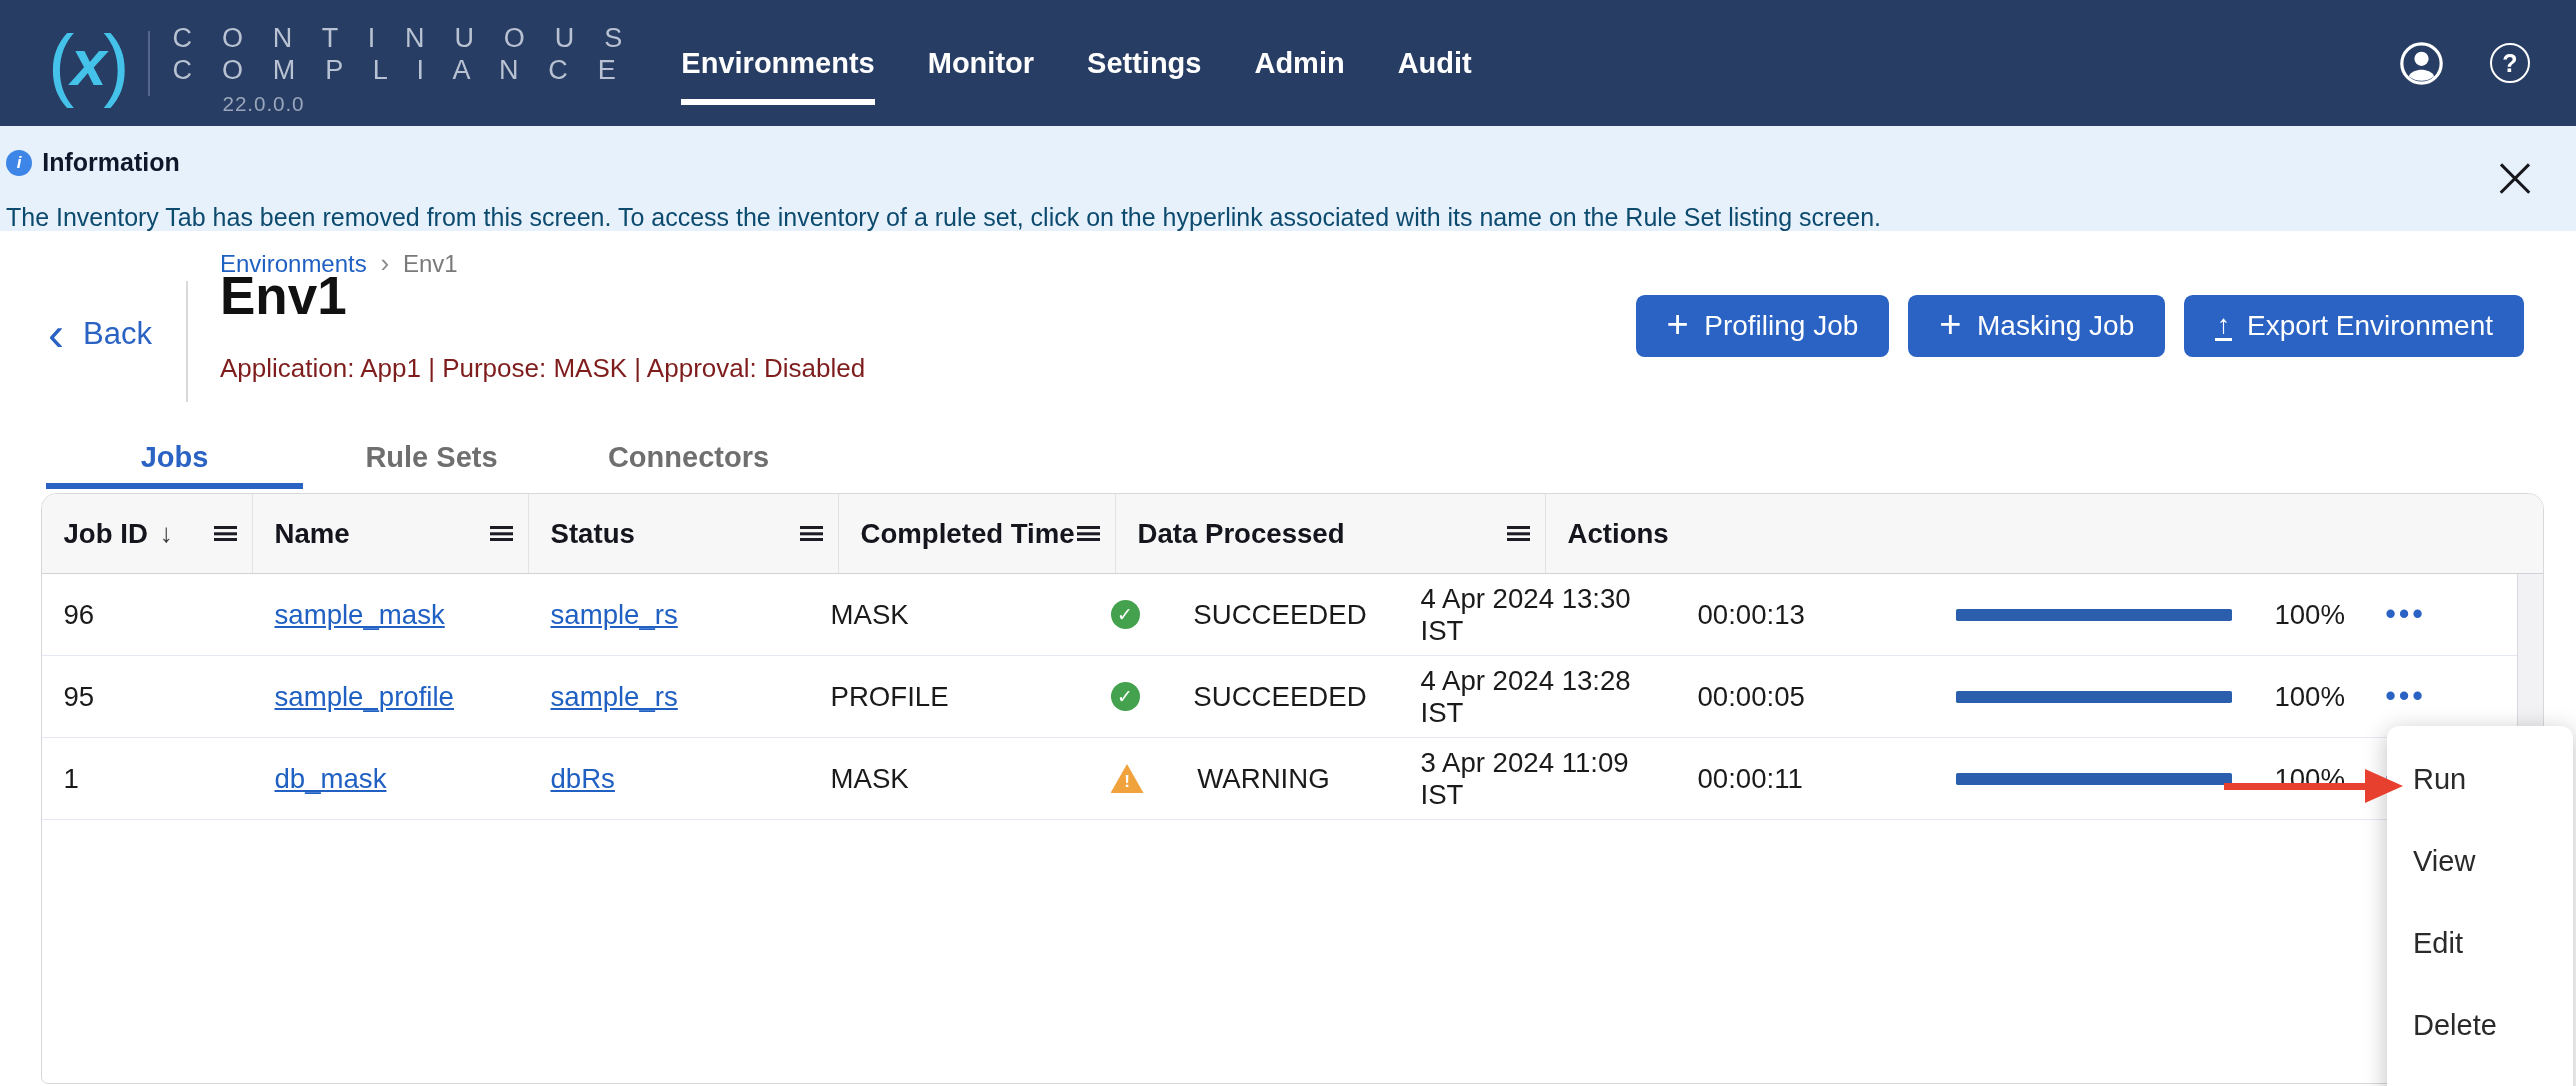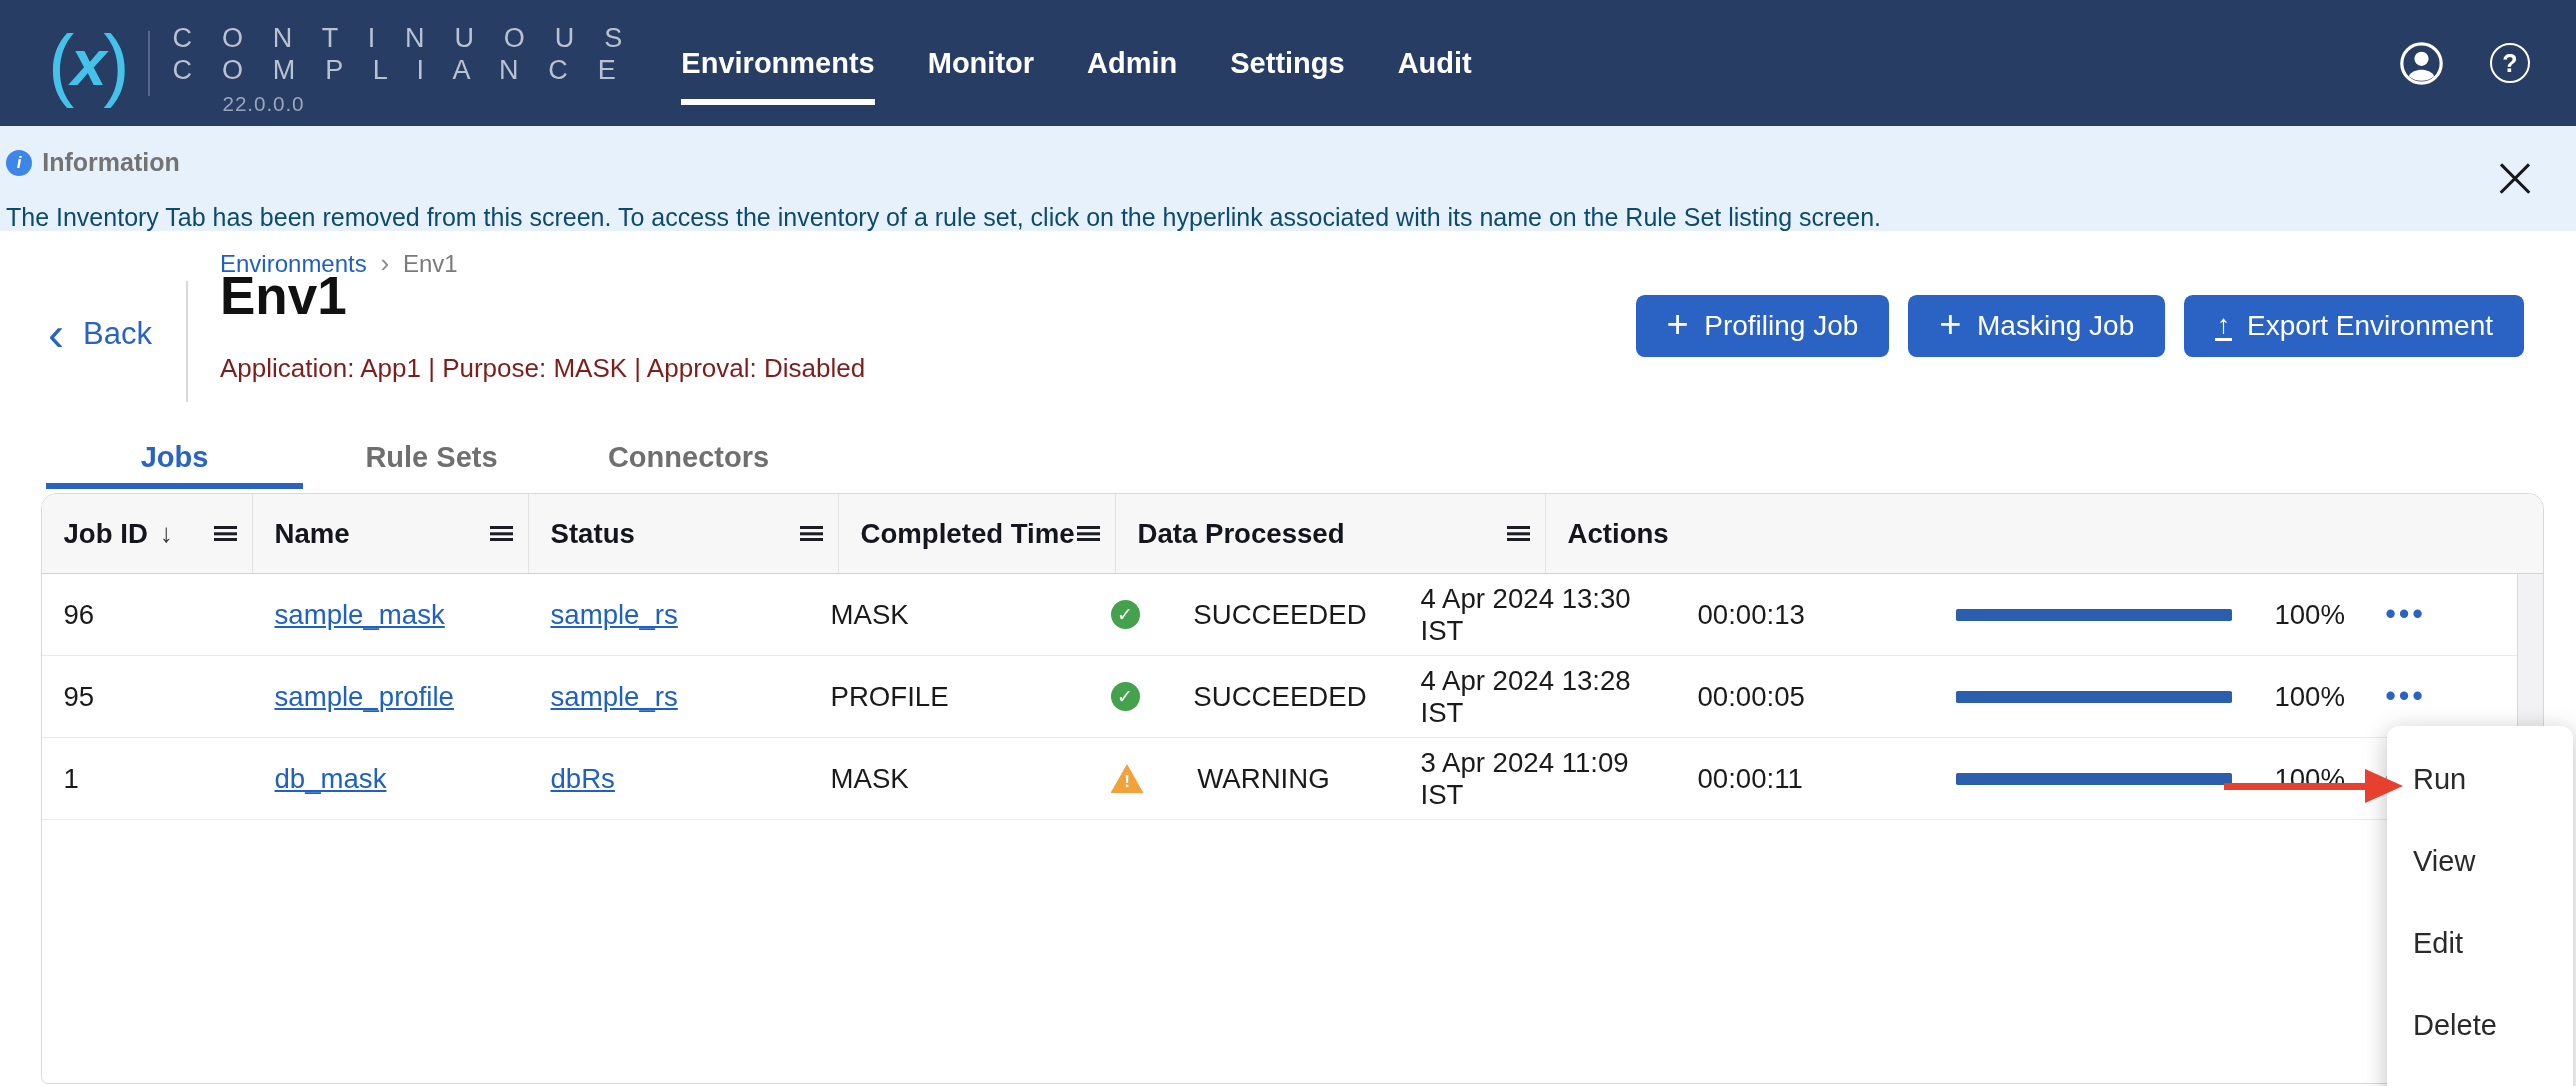--- a/index.html
+++ b/index.html
@@ -19,21 +19,21 @@
   .topnav { display:flex; gap:53px; margin-left:48px; align-items:center; height:100%; }
   .nav-item { position:relative; color:#fff; font-size:29px; font-weight:700; text-decoration:none; height:100%; display:flex; align-items:center; cursor:pointer; }
   .nav-item.active::after { content:""; position:absolute; left:0; right:0; bottom:20.7px; height:6px; background:#fff; }
   .topbar-icons { margin-left:auto; display:flex; align-items:center; gap:46px; padding-right:46px; }
   .icon-circle { width:40px; height:40px; border:2.6px solid #fff; border-radius:50%; display:flex; align-items:center; justify-content:center; color:#fff; font-size:25px; font-weight:700; cursor:pointer; }
 
   
   .banner { position:absolute; top:126px; left:0; right:0; height:105px; background:#e7f1fc; padding:22.4px 0 0 6px; }
   .banner-title-row { display:flex; align-items:center; gap:10.3px; }
   .info-icon { width:26px; height:26px; border-radius:50%; background:#3d86e8; color:#fff; font-size:17px; font-weight:700; font-style:italic; display:flex; align-items:center; justify-content:center; }
-  .banner-title { font-size:25px; font-weight:700; color:#737373; }
+  .banner-title { font-size:25px; font-weight:700; color:#0f172a; }
   .banner-message { margin-top:26px; font-size:25px; color:#0c4a6e; }
   .close-icon { position:absolute; right:41px; top:33px; width:40px; height:40px; cursor:pointer; }
   .close-icon::before, .close-icon::after { content:""; position:absolute; left:0; top:18px; width:40px; height:3.4px; background:#17171c; }
   .close-icon::before { transform:rotate(45deg); }
   .close-icon::after { transform:rotate(-45deg); }
 
   
   .content { position:absolute; top:231px; left:0; right:0; bottom:0; background:#fff; }
   .breadcrumb { position:absolute; left:220px; top:17px; font-size:24px; display:flex; gap:13.8px; align-items:center; }
   .crumb-link { color:#1f60c2; text-decoration:none; cursor:pointer; }
@@ -101,22 +101,22 @@
       <span class="logo-sep"></span>
       <div class="logo-text">
         <div class="logo-line">C O N T I N U O U S</div>
         <div class="logo-line">C O M P L I A N C E</div>
         <div class="logo-version">22.0.0.0</div>
       </div>
     </div>
     <nav class="topnav">
       <a class="nav-item active">Environments</a>
       <a class="nav-item">Monitor</a>
+      <a class="nav-item">Settings</a>
       <a class="nav-item">Admin</a>
-      <a class="nav-item">Settings</a>
       <a class="nav-item">Audit</a>
     </nav>
     <div class="topbar-icons">
       <span style="cursor:pointer;display:flex;">
         <svg width="45" height="45" viewBox="0 0 48 48">
           <circle cx="24" cy="24" r="21" fill="none" stroke="#fff" stroke-width="3.4"></circle>
           <circle cx="24" cy="19" r="7.6" fill="#fff"></circle>
           <path d="M10.5 37.5 C 15 28.5, 33 28.5, 37.5 37.5 A 21 21 0 0 1 10.5 37.5 Z" fill="#fff"></path>
         </svg>
       </span>

